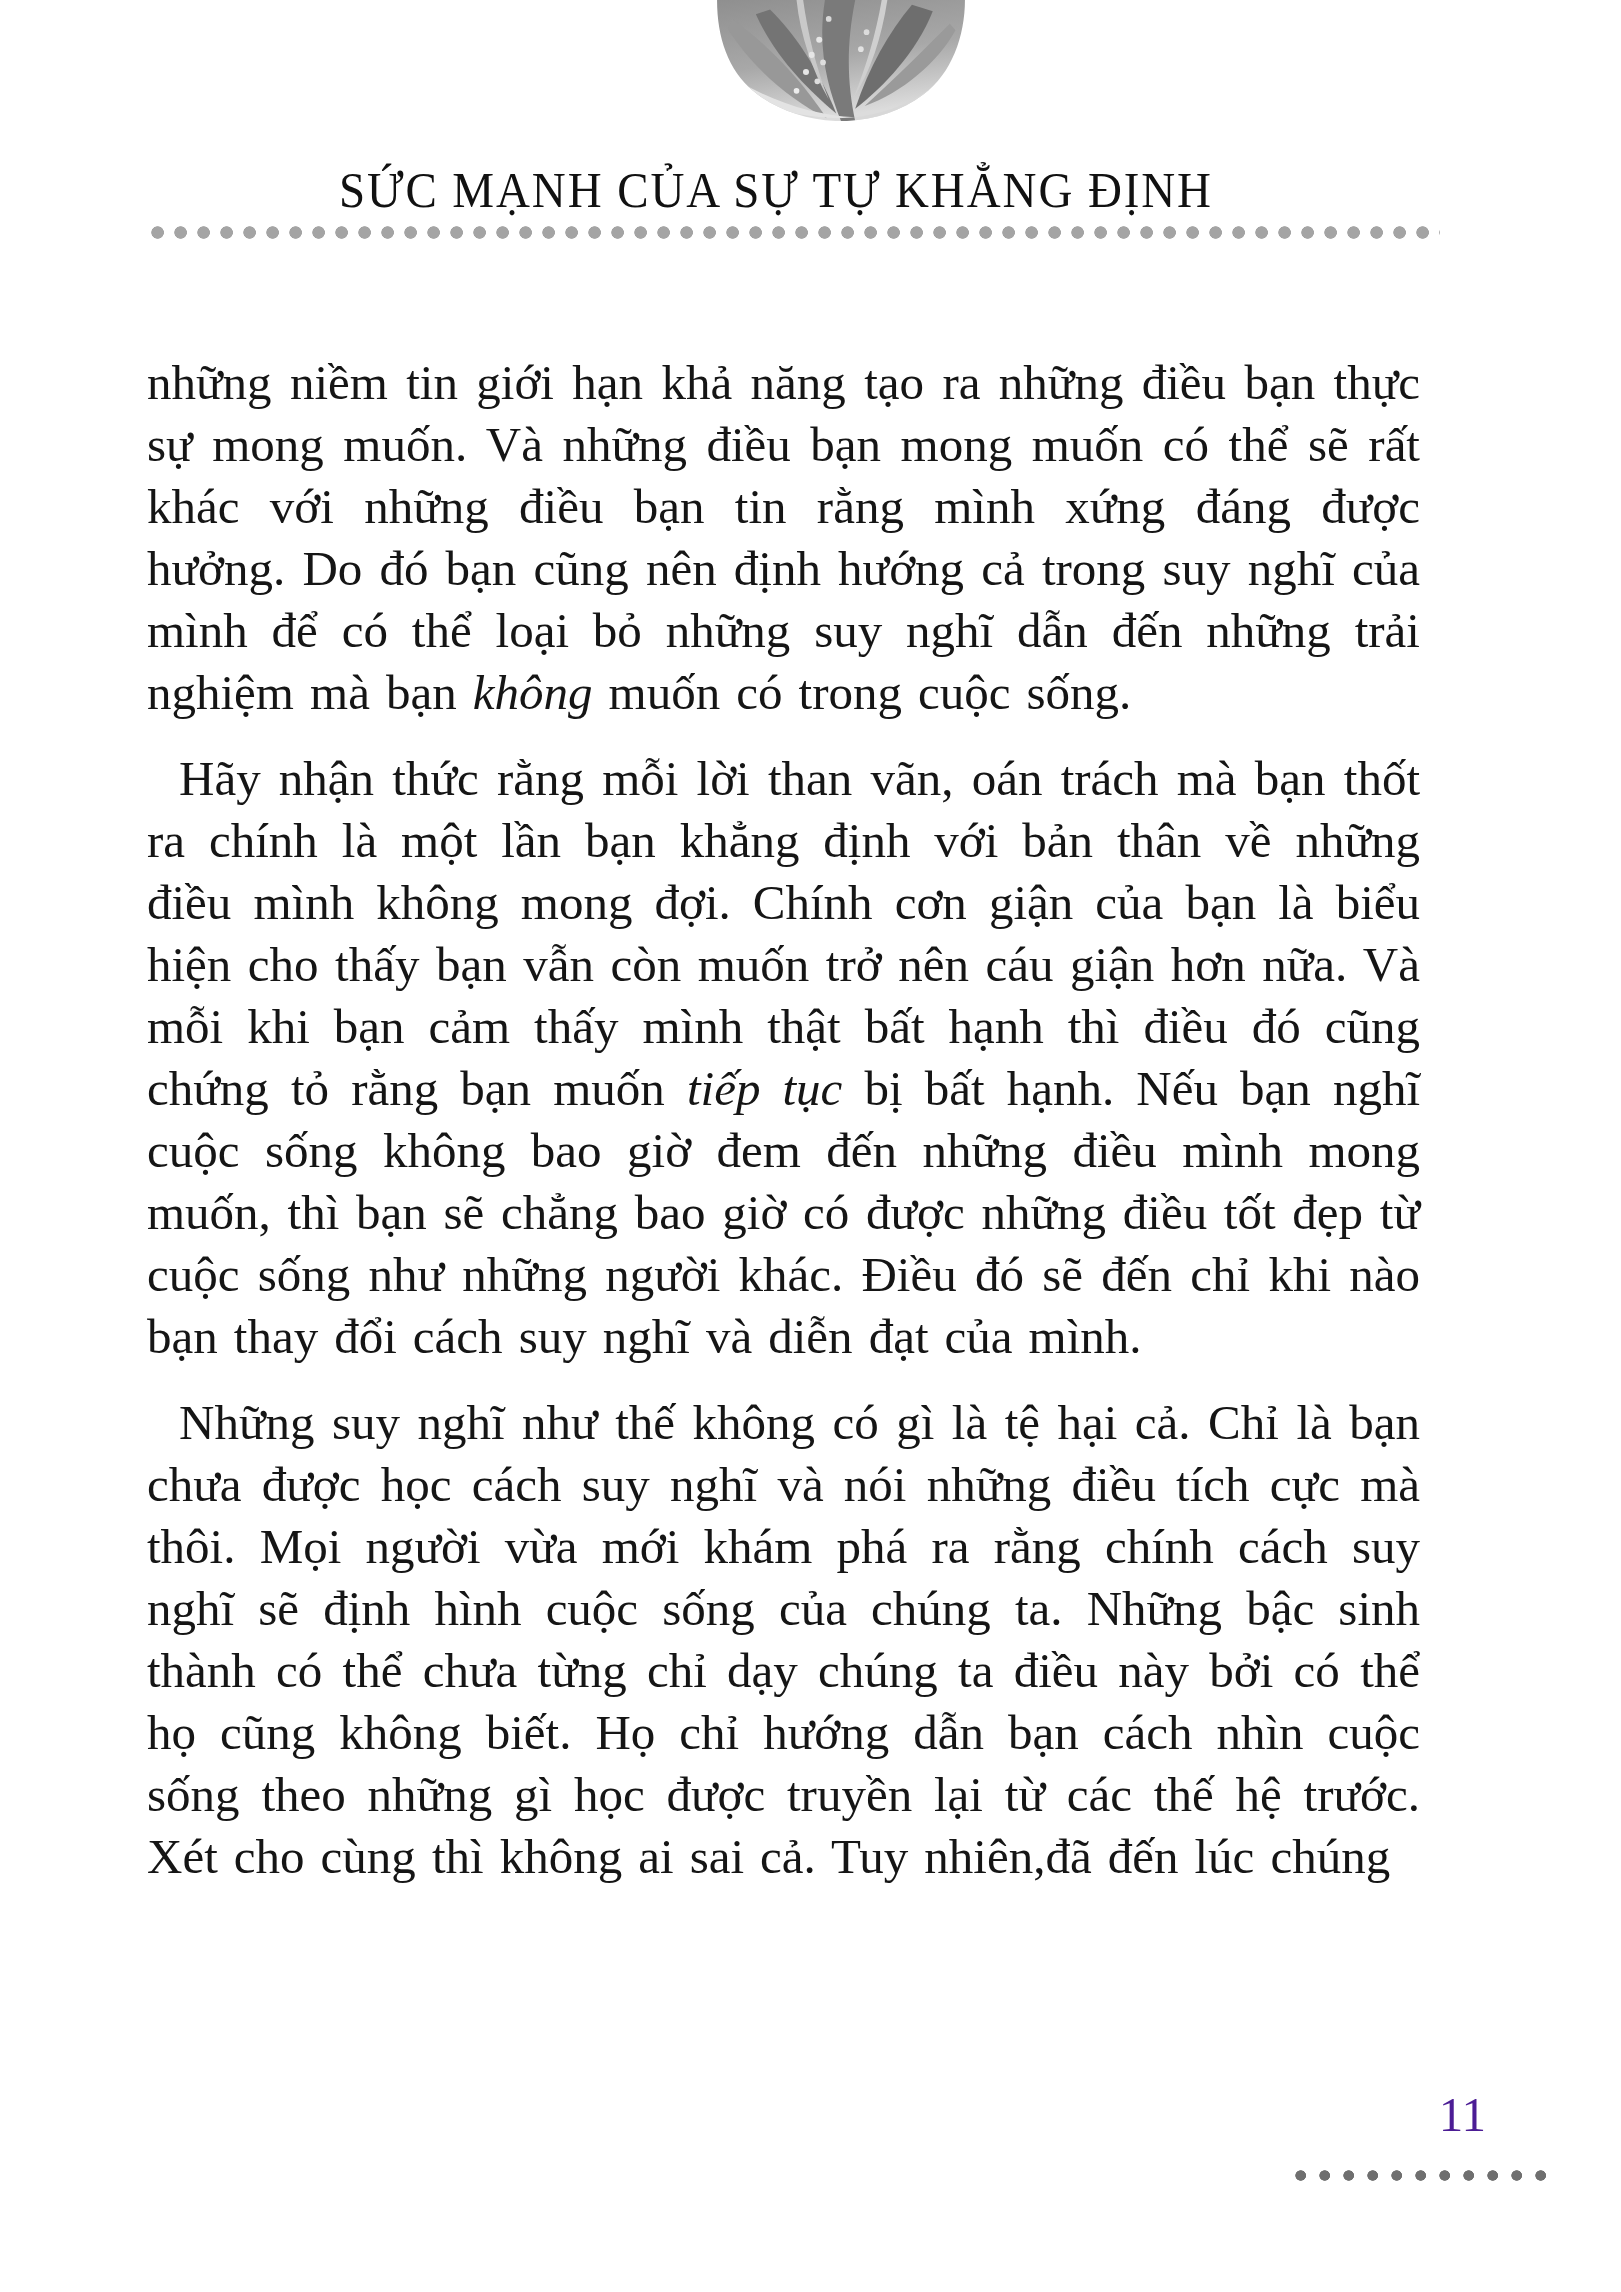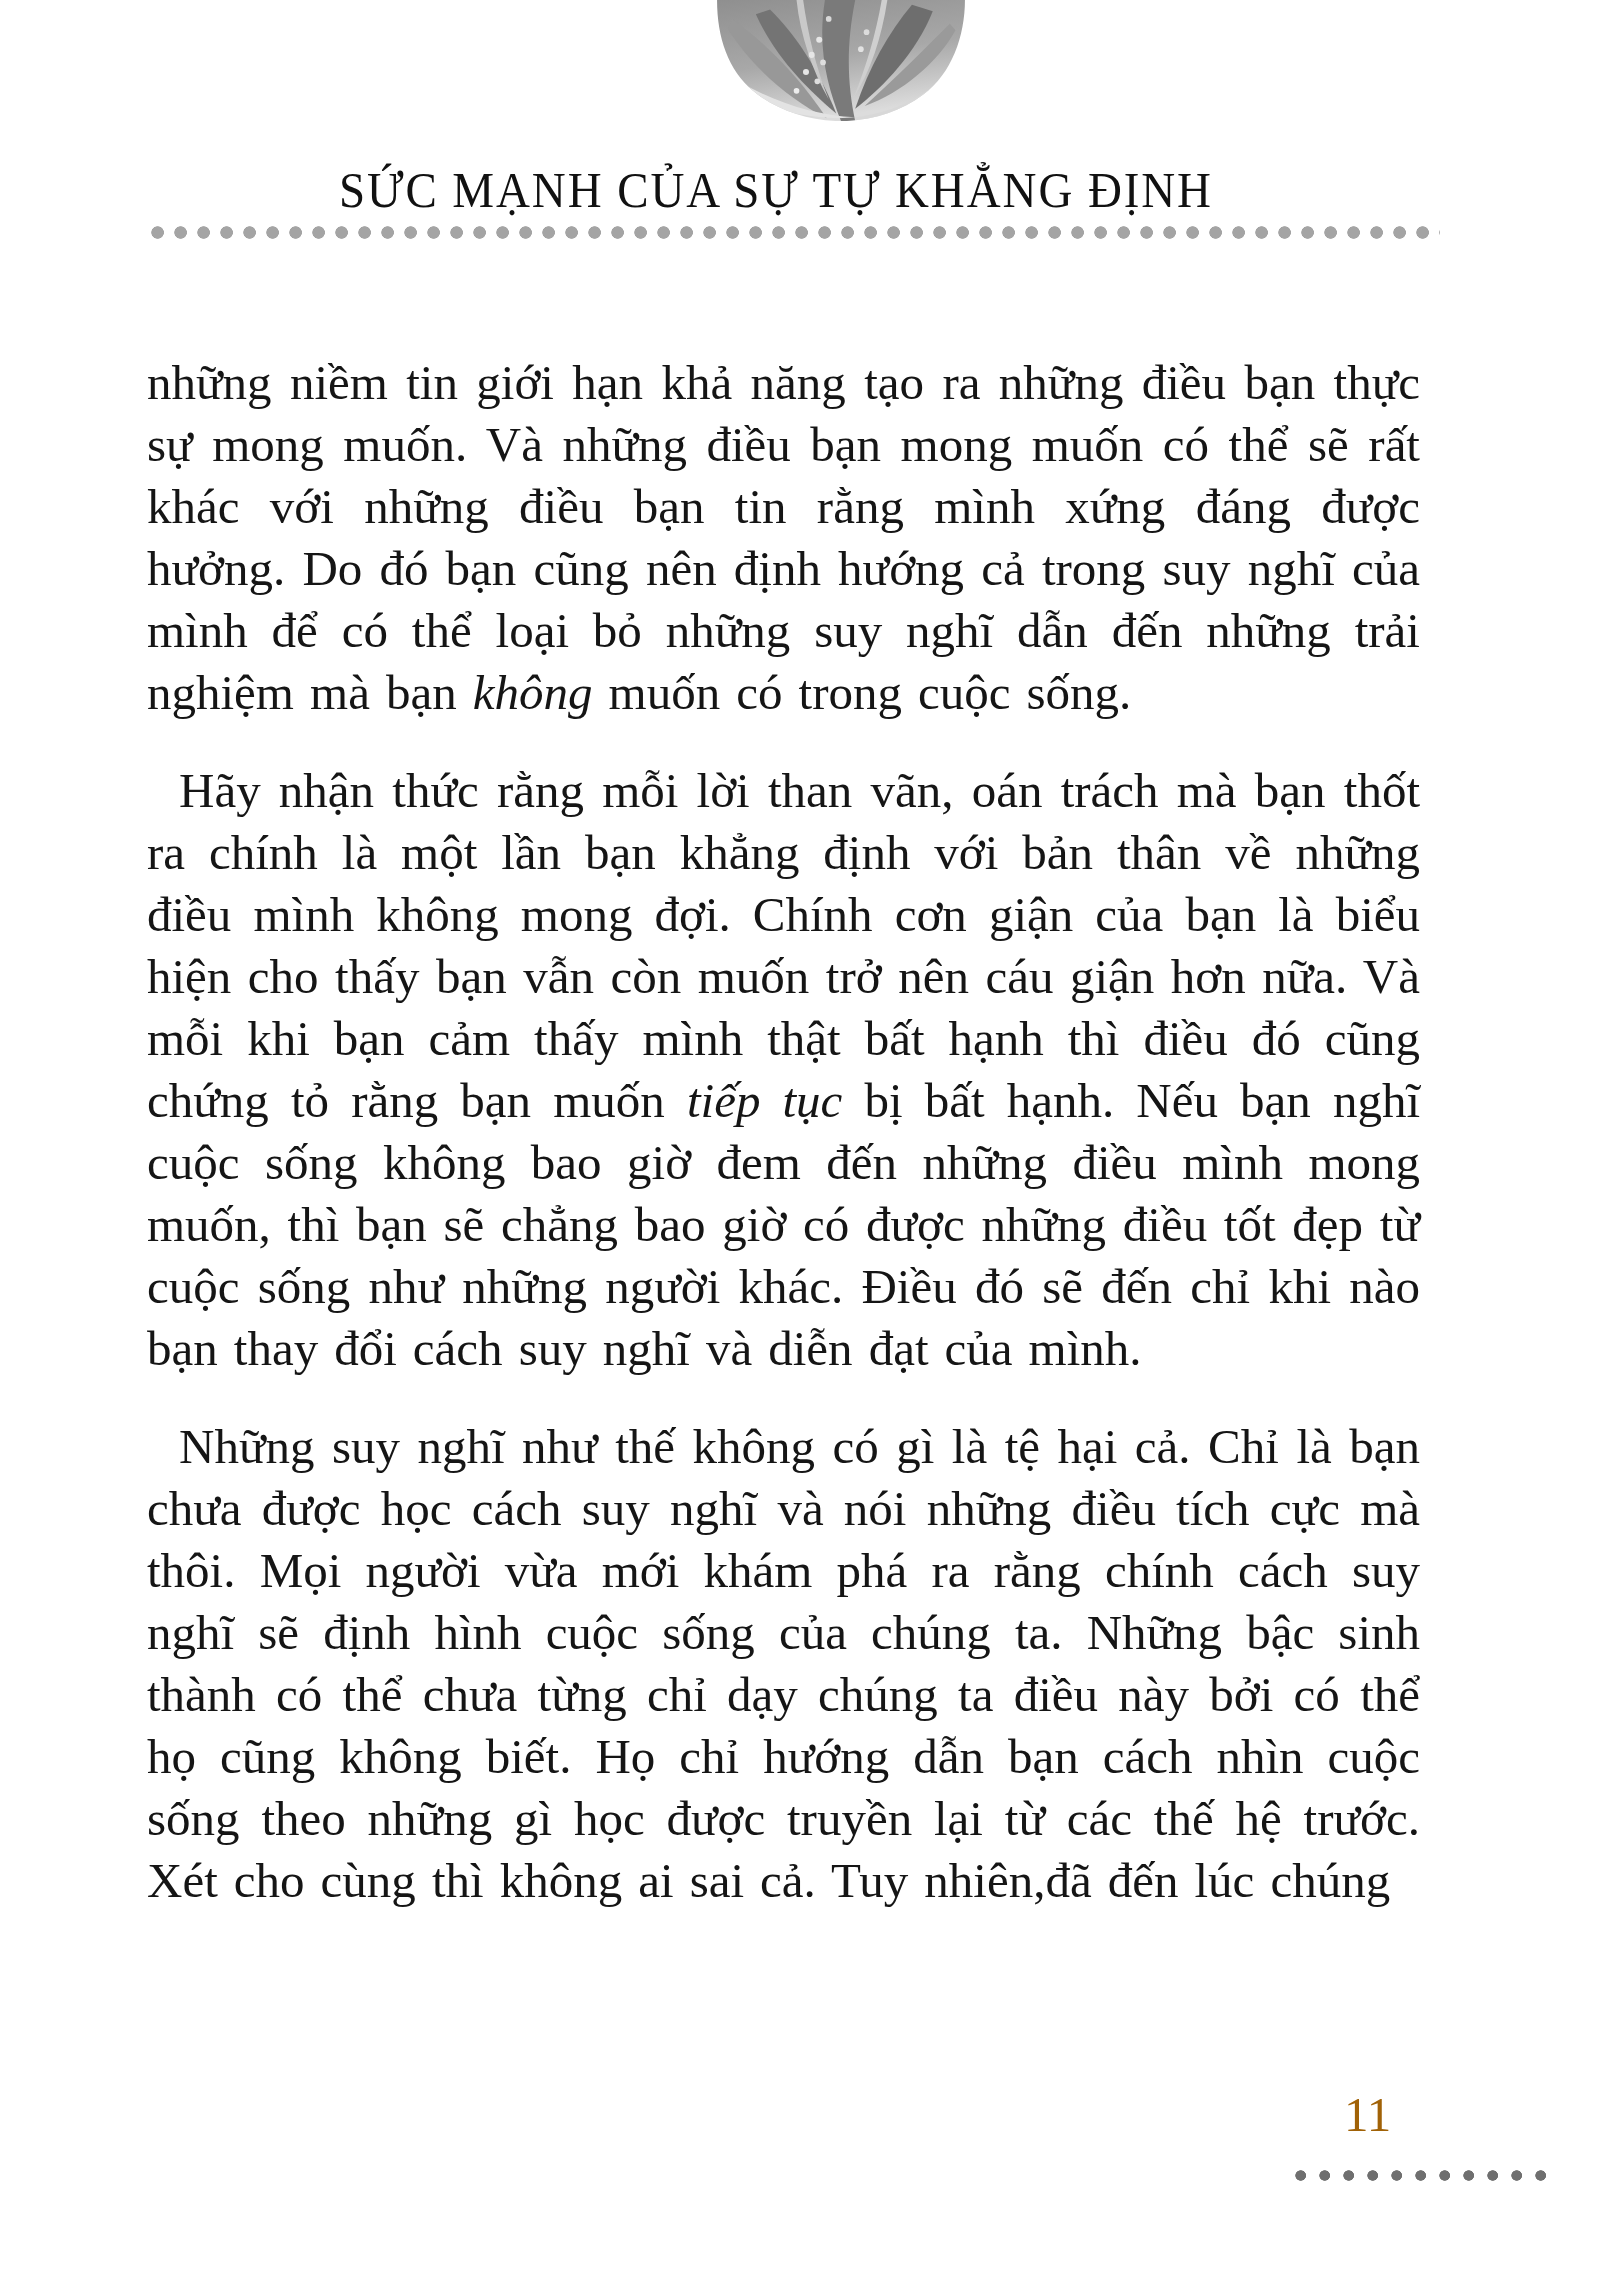--- a/index.html
+++ b/index.html
@@ -54,30 +54,30 @@
     position:absolute;
     left:147px; top:352px;
     width:1273px;
     font-size:49px;
     line-height:62px;
     text-align:justify;
     word-spacing:3.8px;
     color:#151515;
   }
   .body p{margin:0;}
-  .body p.indented{margin-top:36px; text-indent:32px;}
+  .body p.indented{margin-top:24px; text-indent:32px;}
   .body em{font-style:italic;}
   
   .pagenum{
     position:absolute;
     left:1344px; top:2086px;
     width:142px;
-    text-align:left;
+    text-align:right;
     font-size:49px;
-    color:#a16207;
+    color:#4c1d95;
   }
 </style>
 </head>
 <body>
 
 <div class="page">
 
   <div class="ornament">
     <svg width="256" height="123" viewBox="0 0 270 130" xmlns="http://www.w3.org/2000/svg">
       <defs>

